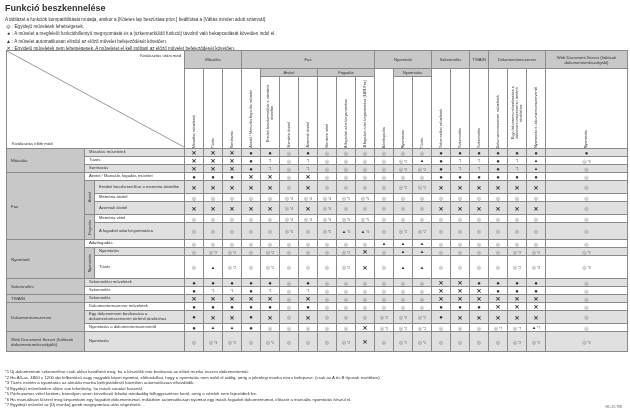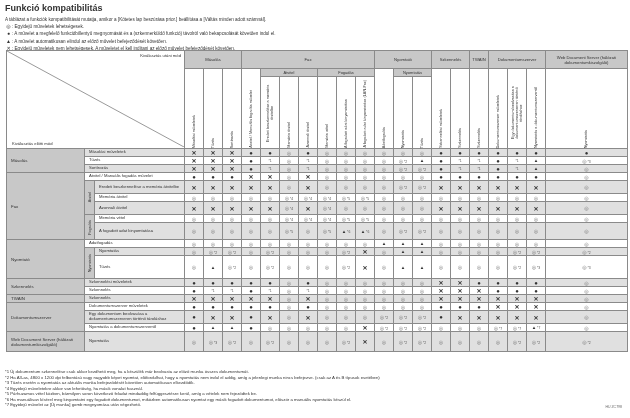--- a/index.html
+++ b/index.html
@@ -29,21 +29,21 @@
   .sym-x { font-size: 6px; font-weight: bold; }
   .sym-b { font-size: 6px; }
   .sym-t { font-size: 4.5px; }
   .note { font-size: 3.4px; color: #555; }
   .footnotes { position: absolute; left: 5px; top: 369px; font-size: 4.3px; line-height: 5.5px; color: #333; white-space: nowrap; }
   .code { position: absolute; right: 8px; top: 405px; font-size: 3.5px; color: #666; }
 </style>
 </head>
 <body>
 
-<div class="title">Funkció kompatibilitás</div>
+<div class="title">Funkció beszkennelése</div>
 
 <div class="intro">
   <div>A táblázat a funkciók kompatibilitását mutatja, amikor a [Kötetes lap beszúrása prior.] beállítása a [Váltás minden adott számnál].</div>
   <div><span class="sym">◎</span><span>: Egyidejű műveletek lehetségesek.</span></div>
   <div><span class="sym">●</span><span>: A művelet a megfelelő funkcióbillentyű megnyomását és a (szkennerküldő funkció) távolról való bekapcsolását követően indul el.</span></div>
   <div><span class="sym">▲</span><span>: A művelet automatikusan elindul az előző művelet befejeződését követően.</span></div>
   <div><span class="sym">✕</span><span>: Egyidejű műveletek nem lehetségesek. A műveletet el kell indítani az előző művelet befejeződését követően.</span></div>
 </div>
 
 <table class="compat" id="compat">

